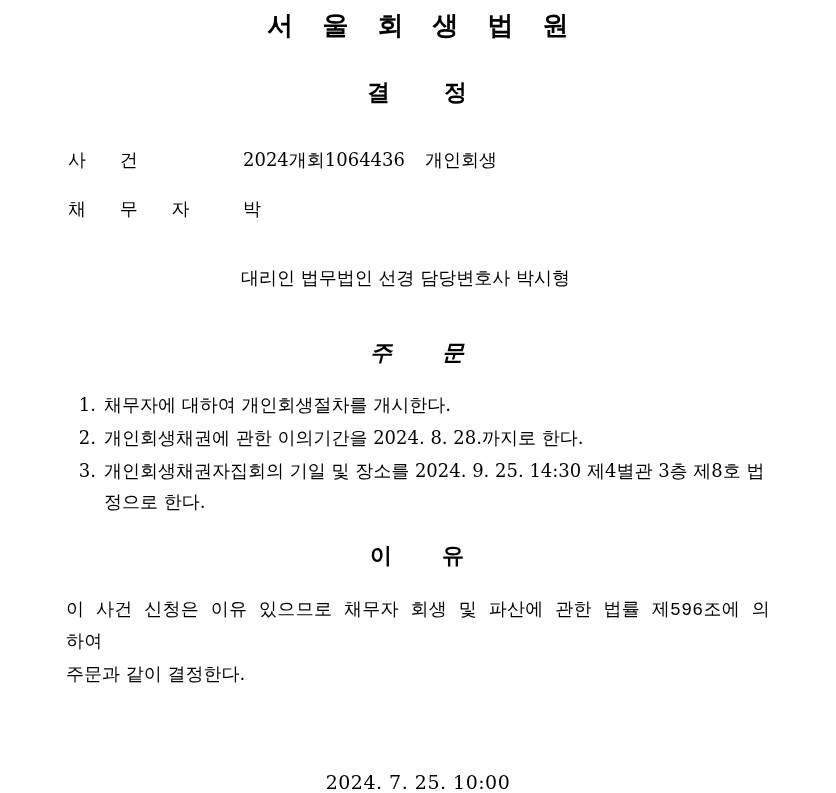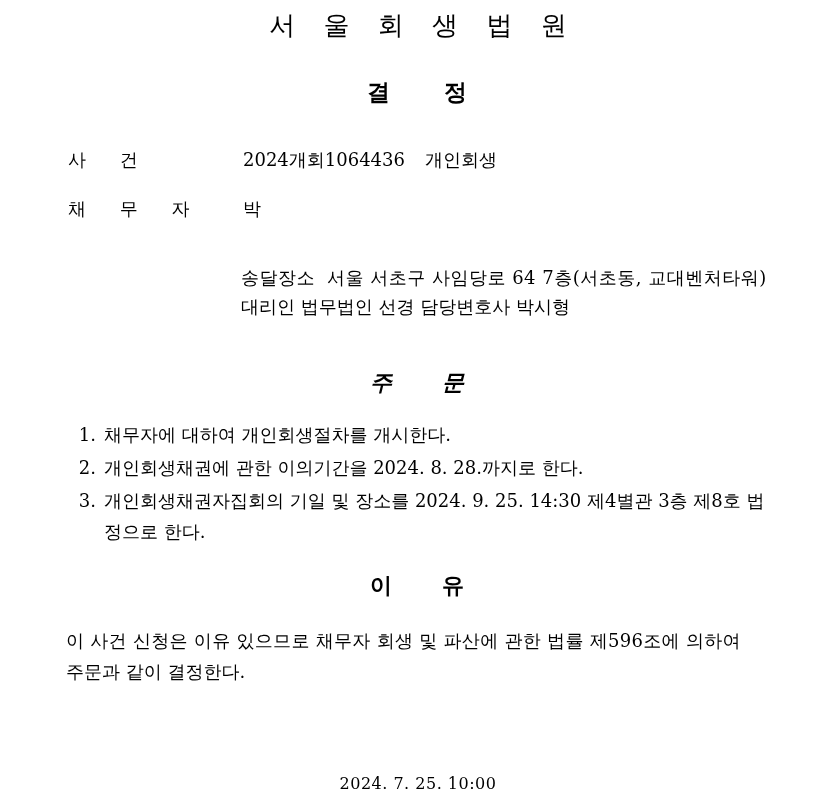--- a/index.html
+++ b/index.html
@@ -18,21 +18,21 @@
   .page {
     position: relative;
     width: 836px;
     height: 793px;
     box-sizing: border-box;
     padding: 0 66px;
   }
   .court-title {
     text-align: center;
     font-size: 26px;
-    font-weight: normal;
+    font-weight: bold;
     letter-spacing: 10px;
     margin-top: 8px;
     padding-left: 10px;
   }
   .doc-kind {
     text-align: center;
     font-size: 23px;
     font-weight: bold;
     letter-spacing: 2px;
     margin-top: 34px;
@@ -116,31 +116,32 @@
   }
   .reason-body {
     margin-top: 24px;
     font-size: 18px;
     line-height: 1.75;
     text-align: justify;
   }
   .reason-body .l1 {
     display: block;
     letter-spacing: 0.3px;
+    font-family: Liberation Mono, monospace;
   }
   .reason-body .l2 {
     display: block;
   }
   .datetime {
     position: absolute;
     left: 0;
     right: 0;
     bottom: 8px;
     text-align: center;
-    font-size: 16px;
+    font-size: 19px;
     letter-spacing: 0.5px;
   }
 </style>
 </head>
 <body>
 
 <div class="page">
 
   <div class="court-title">서 울 회 생 법 원</div>
 
@@ -155,23 +156,20 @@
         <span class="case-no">2024개회1064436</span><span class="case-gap"></span><span>개인회생</span>
       </div>
     </div>
     <div class="meta-row">
       <div class="meta-label">채 무 자</div>
       <div class="meta-value">박</div>
     </div>
   </div>
 
   <div class="address-block">
-    <div class="lead">
-      <span>송달장소</span><span class="addr-gap"></span><span>서울 서초구 사임당로 64 7층(서초동, 교대벤처타워)</span>
-    </div>
     <div>대리인 법무법인 선경 담당변호사 박시형</div>
   </div>
 
   <div class="section-head head-main">
     <span>주</span><span class="sp"></span><span>문</span>
   </div>
 
   <ol class="items">
     <li>
       <span class="num">1.</span>

